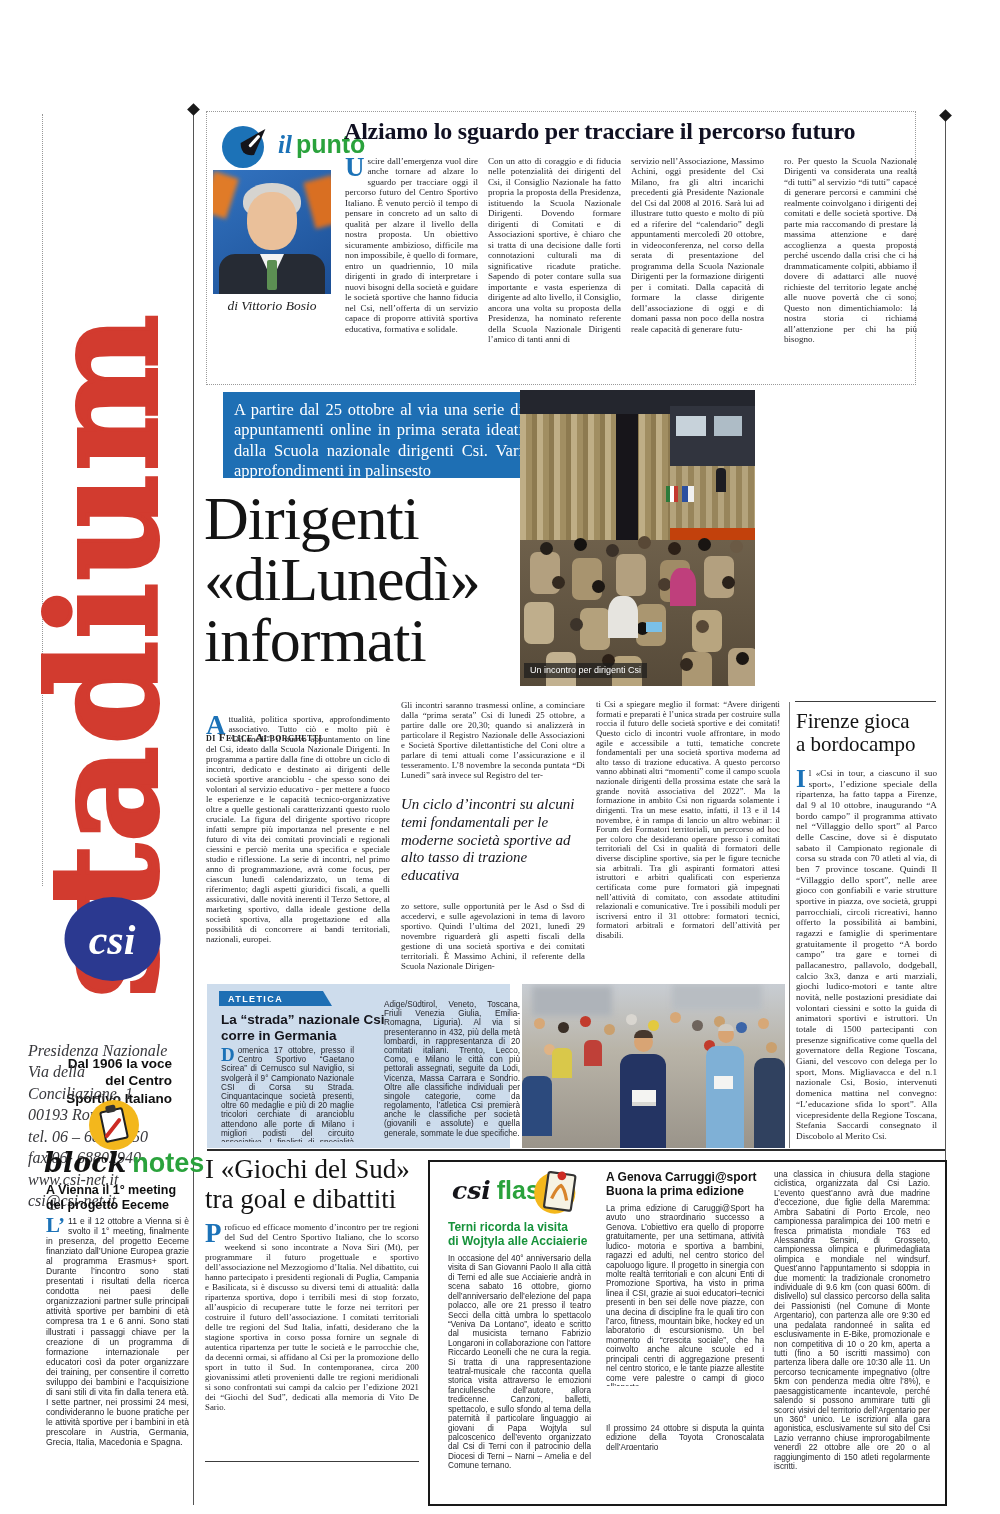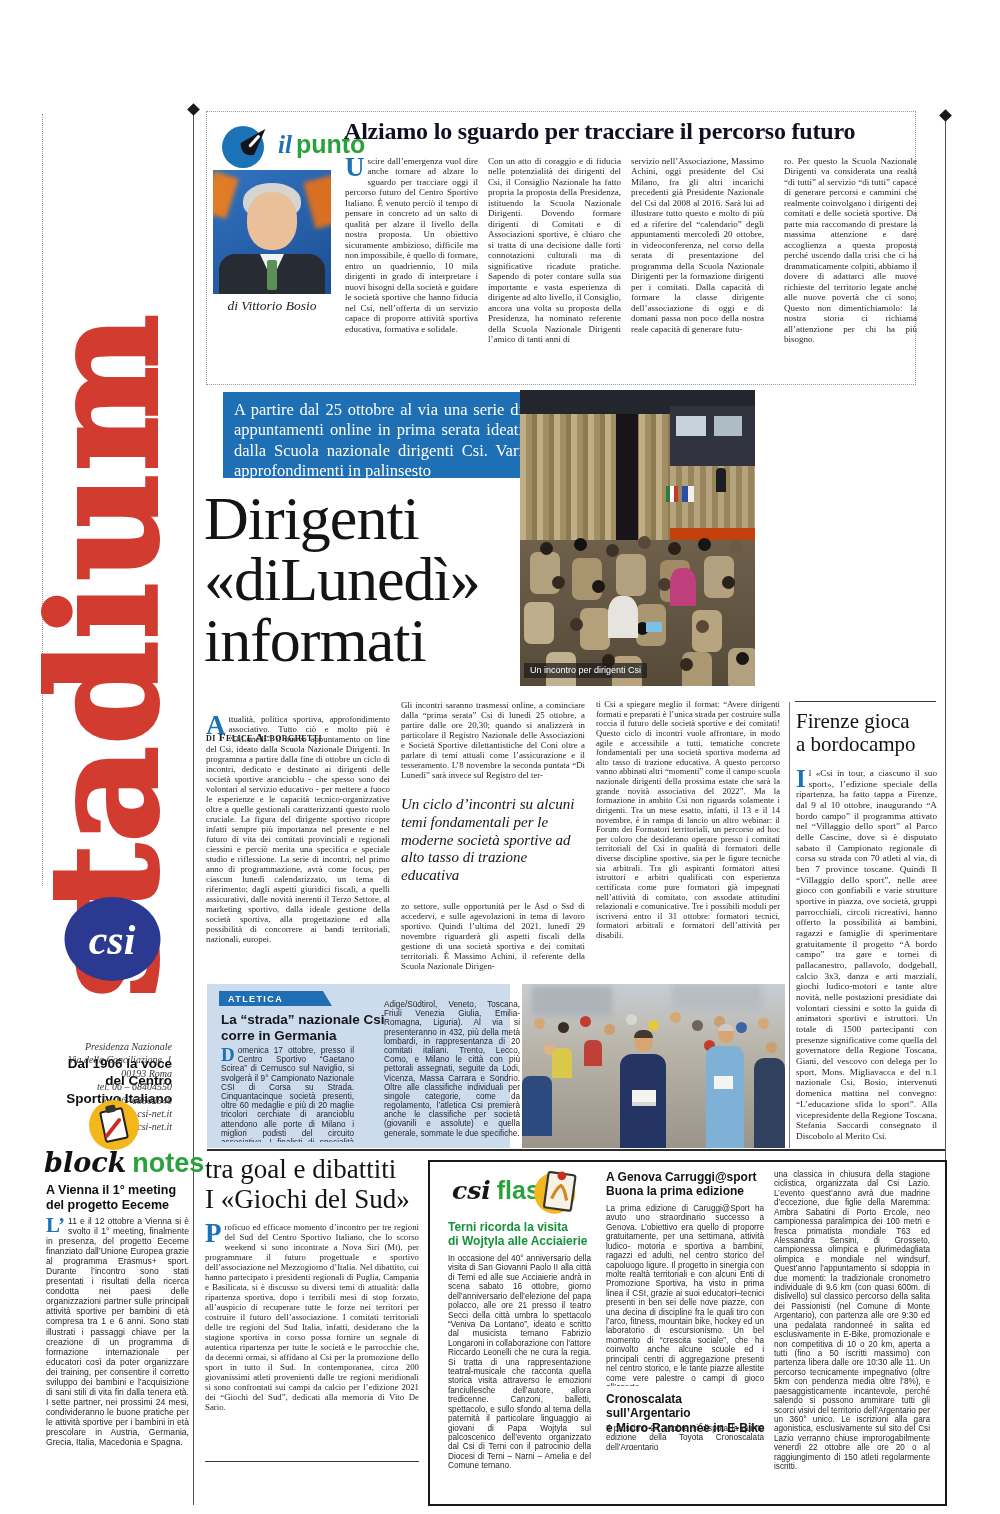--- a/index.html
+++ b/index.html
@@ -14,21 +14,21 @@
            font-family:"Liberation Serif","DejaVu Serif",serif;}
   .vline{position:absolute;width:0;border-left:1px solid #555;}
   .dotv{position:absolute;width:0;border-left:1px dotted #979797;}
   .diamond{position:absolute;width:9px;height:9px;background:#1a1a1a;transform:rotate(45deg);}
   .rule{position:absolute;height:0;border-top:1px solid #3c3c3c;}
   .dotbox{position:absolute;border:1px dotted #9a9a9a;}
   .stadium{position:absolute;left:30px;top:998px;width:880px;transform:rotate(-90deg);transform-origin:0 0;
            font-family:"DejaVu Serif","Liberation Serif",serif;font-weight:900;font-size:148px;line-height:1;
            color:#d23b2f;-webkit-text-stroke:4px #d23b2f;letter-spacing:2px;}
   .tagline{font-weight:bold;font-size:13.5px;line-height:1.28;text-align:right;color:#0e0e0e;}
-  .address{font-style:italic;font-size:10px;line-height:1.34;text-align:right;color:#38383c;}
+  .address{font-style:italic;font-size:16px;line-height:1.34;color:#38383c;}
   .bn-word1{font-family:"DejaVu Serif","Liberation Serif",serif;font-style:italic;font-weight:800;font-size:27px;color:#121212;}
   .bn-word2{font-family:"Liberation Sans","DejaVu Sans",sans-serif;font-weight:800;font-size:27px;color:#2aa23c;margin-left:6px;}
   .bn-head{font-weight:bold;font-size:12.5px;line-height:1.2;color:#0d0d0d;}
   .kicker{background:#1e6fb4;color:#fff;font-size:16.5px;line-height:1.24;padding:8px 11px;box-sizing:border-box;}
   .lead-h{font-size:62px;line-height:.98;letter-spacing:-1px;color:#141414;font-weight:500;}
   .byline{font-variant:small-caps;font-weight:600;font-size:11px;letter-spacing:.4px;color:#222;}
   .pullquote{font-style:italic;font-size:15px;line-height:1.18;color:#15151b;margin:16px 0;font-weight:500;}
   .fir-title{font-size:21px;line-height:1.1;color:#121212;}
   .panel{background:#cddcec;}
   .at-label{background:#1e6fb4;clip-path:polygon(0 0,92% 0,100% 100%,0 100%);color:#fff;
@@ -227,22 +227,22 @@
     <div class="abs" style="left:196px;top:42px;width:16px;height:17px;border-radius:50%;background:#d8a474;"></div>
     <div class="abs" style="left:196px;top:40px;width:16px;height:7px;border-radius:8px 8px 0 0;background:#cfcbc4;"></div>
     <div class="abs" style="left:184px;top:62px;width:38px;height:102px;background:#7fb0d6;border-radius:10px 10px 0 0;"></div>
     <div class="abs" style="left:192px;top:92px;width:19px;height:13px;background:#f4f4f2;"></div>
     <div class="abs" style="left:232px;top:74px;width:31px;height:90px;background:#30415f;border-radius:10px 10px 0 0;"></div>
   </div>
 
   <div class="rule" style="left:207px;top:1149px;width:738px;border-top-width:2px;border-top-color:#2c2c2c;"></div>
 
   <div class="abs gd-title serif" style="left:205px;top:1155px;">
+    <div>I «Giochi del Sud»</div>
     <div>tra goal e dibattiti</div>
-    <div>I «Giochi del Sud»</div>
   </div>
   <div class="abs just bodytxt serif" style="left:205px;top:1222px;width:214px;height:232px;">
     <span class="dropcap" style="font-size:27px;">P</span><span>roficuo ed efficace momento d’incontro per tre regioni del Sud del Centro Sportivo Italiano, che lo scorso weekend si sono incontrate a Nova Siri (Mt), per programmare il futuro progettuale e sportivo dell’associazione nel Mezzogiorno d’Italia. Nel dibattito, cui hanno partecipato i presidenti regionali di Puglia, Campania e Basilicata, si è discusso su diversi temi di attualità: dalla ripartenza sportiva, dopo i terribili mesi di stop forzato, all’auspicio di recuperare tutte le forze nei territori per costruire il futuro dell’associazione. I comitati territoriali delle tre regioni del Sud Italia, infatti, desiderano che la stagione sportiva in corso possa fornire un segnale di autentica ripartenza per tutte le società e le parrocchie che, da decenni ormai, si affidano al Csi per la promozione dello sport in tutto il Sud. In contemporanea, circa 200 giovanissimi atleti provenienti dalle tre regioni meridionali si sono confrontati sui campi da calcio per l’edizione 2021 dei “Giochi del Sud”, dedicati alla memoria di Vito De Sario.</span>
   </div>
   <div class="rule" style="left:205px;top:1461px;width:214px;"></div>
 
   <div class="abs flashbox" style="left:428px;top:1160px;width:519px;height:346px;">
     <div class="abs" style="left:22px;top:14px;">
       <span class="fl-csi">csi</span><span class="fl-flash">flash</span>
     </div>
@@ -259,22 +259,18 @@
       <div>Terni ricorda la visita</div>
       <div>di Wojtyla alle Acciaierie</div>
     </div>
     <div class="abs fl-body sans just" style="left:18px;top:92px;width:143px;height:240px;">In occasione del 40° anniversario della visita di San Giovanni Paolo II alla città di Terni ed alle sue Acciaierie andrà in scena sabato 16 ottobre, giorno dell’anniversario dell’elezione del papa polacco, alle ore 21 presso il teatro Secci della città umbra lo spettacolo “Veniva Da Lontano”, ideato e scritto dal musicista ternano Fabrizio Longaroni in collaborazione con l’attore Riccardo Leonelli che ne cura la regia. Si tratta di una rappresentazione teatral-musicale che racconta quella storica visita attraverso le emozioni fanciullesche dell’autore, allora tredicenne. Canzoni, balletti, spettacolo, e sullo sfondo al tema della paternità il particolare linguaggio ai giovani di Papa Wojtyla sul palcoscenico dell’evento organizzato dal Csi di Terni con il patrocinio della Diocesi di Terni – Narni – Amelia e del Comune ternano.</div>
 
     <div class="abs fl-title-dark sans" style="left:176px;top:8px;width:162px;">
       <div>A Genova Carruggi@sport</div>
       <div>Buona la prima edizione</div>
     </div>
     <div class="abs fl-body sans just" style="left:176px;top:42px;width:158px;height:182px;">La prima edizione di Caruggi@Sport ha avuto uno straordinario successo a Genova. L’obiettivo era quello di proporre gratuitamente, per una settimana, attività ludico- motoria e sportiva a bambini, ragazzi ed adulti, nel centro storico del capoluogo ligure. Il progetto in sinergia con molte realtà territoriali e con alcuni Enti di Promozione Sportiva, ha visto in prima linea il CSI, grazie ai suoi educatori–tecnici presenti in ben sei delle nove piazze, con una decina di discipline fra le quali tiro con l’arco, fitness, mountain bike, hockey ed un laboratorio di escursionismo. Un bel momento di “crescita sociale”, che ha coinvolto anche alcune scuole ed i principali centri di aggregazione presenti nel centro storico, e le tante piazze allestite come vere palestre o campi di gioco all’aperto.</div>
-    <div class="abs fl-title-dark sans" style="left:176px;top:230px;width:162px;">
-      <div>Cronoscalata sull’Argentario</div>
-      <div>e Micro-Ranonnée in E-Bike</div>
-    </div>
     <div class="abs fl-body sans just" style="left:176px;top:262px;width:158px;height:26px;">Il prossimo 24 ottobre si disputa la quinta edizione della Toyota Cronoscalata dell’Argentario</div>
 
     <div class="abs fl-body sans just" style="left:344px;top:8px;width:156px;height:330px;">una classica in chiusura della stagione ciclistica, organizzata dal Csi Lazio. L’evento quest’anno avrà due madrine d’eccezione, due figlie della Maremma: Ambra Sabatini di Porto Ercole, neo campionessa paralimpica dei 100 metri e fresca primatista mondiale T63 ed Alessandra Sensini, di Grosseto, campionessa olimpica e plurimedagliata olimpica e mondiale nel windsurf. Quest’anno l’appuntamento si sdoppia in due momenti: la tradizionale cronometro individuale di 9.6 km (con quasi 600m. di dislivello) sul classico percorso della salita dei Passionisti (nel Comune di Monte Argentario), con partenza alle ore 9:30 ed una pedalata randonneé in salita ed esclusivamente in E-Bike, promozionale e non competitiva di 10 o 20 km, aperta a tutti (fino a 50 iscritti massimo) con partenza libera dalle ore 10:30 alle 11. Un percorso tecnicamente impegnativo (oltre 5km con pendenza media oltre l’8%), e paesaggisticamente incantevole, perché salendo si possono ammirare tutti gli scorci visivi del territorio dell’Argentario per un 360° unico. Le iscrizioni alla gara agonistica, esclusivamente sul sito del Csi Lazio verranno chiuse improrogabilmente venerdì 22 ottobre alle ore 20 o al raggiungimento di 150 atleti regolarmente iscritti.</div>
   </div>
 
 </div>
 
 </body></html>

